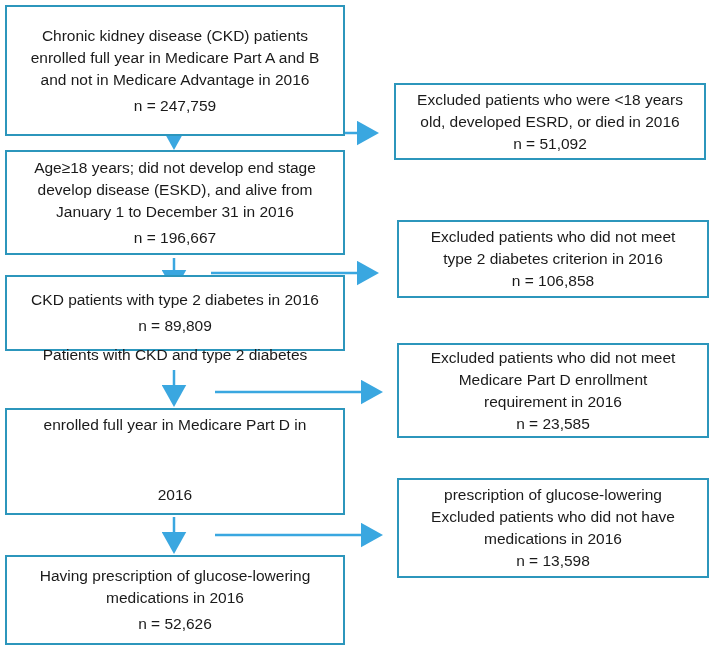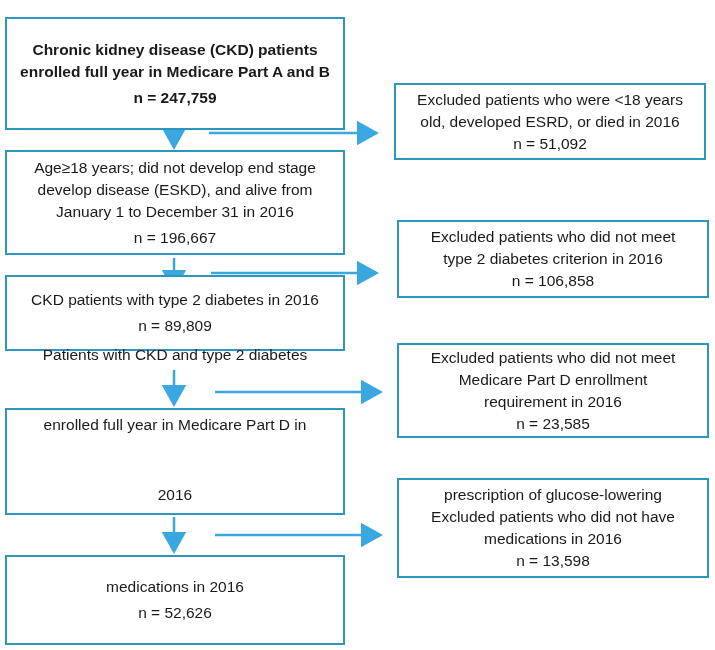--- a/index.html
+++ b/index.html
@@ -35,21 +35,21 @@
     align-items: center;
     text-align: center;
     font-size: 15.5px;
     line-height: 22px;
     padding: 2px 8px;
   }
   .box .n-line-gap {
     margin-top: 4px;
   }
   
-  .lb1 { left: 5px;   top: 17px;   width: 340px; height: 113px; font-weight: bold; }
+  .lb1 { left: 5px;   top: 5px;   width: 340px; height: 131px; }
   .lb2 { left: 5px;   top: 150px; width: 340px; height: 105px; }
   .lb3 { left: 5px;   top: 275px; width: 340px; height: 76px;  }
   .lb4 { left: 5px;   top: 408px; width: 340px; height: 107px; gap: 48px; }
   .lb5 { left: 5px;   top: 555px; width: 340px; height: 90px;  }
   
   .rb1 { left: 394px; top: 83px;  width: 312px; height: 77px;  }
   .rb2 { left: 397px; top: 220px; width: 312px; height: 78px;  }
   .rb3 { left: 397px; top: 343px; width: 312px; height: 95px;  }
   .rb4 { left: 397px; top: 478px; width: 312px; height: 100px; }
 </style>
@@ -72,20 +72,21 @@
 
     <line x1="209" y1="133" x2="374" y2="133" stroke="#3aa7e0" stroke-width="2.5" marker-end="url(#ah)"></line>
     <line x1="211" y1="273" x2="374" y2="273" stroke="#3aa7e0" stroke-width="2.5" marker-end="url(#ah)"></line>
     <line x1="215" y1="392" x2="378" y2="392" stroke="#3aa7e0" stroke-width="2.5" marker-end="url(#ah)"></line>
     <line x1="215" y1="535" x2="378" y2="535" stroke="#3aa7e0" stroke-width="2.5" marker-end="url(#ah)"></line>
   </svg>
 
   <div class="box lb1">
     <div>Chronic kidney disease (CKD) patients</div>
     <div>enrolled full year in Medicare Part A and B</div>
+    <div>and not in Medicare Advantage in 2016</div>
     <div class="n-line-gap">n = 247,759</div>
   </div>
 
   <div class="box lb2">
     <div>Age≥18 years; did not develop end stage</div>
     <div>develop disease (ESKD), and alive from</div>
     <div>January 1 to December 31 in 2016</div>
     <div class="n-line-gap">n = 196,667</div>
   </div>
 
@@ -95,20 +96,21 @@
   </div>
 
   <div class="box lb4">
     <div>Patients with CKD and type 2 diabetes</div>
     <div>enrolled full year in Medicare Part D in</div>
     <div>2016</div>
     <div class="n-line-gap">n = 66,224</div>
   </div>
 
   <div class="box lb5">
+    <div>Having prescription of glucose-lowering</div>
     <div>medications in 2016</div>
     <div class="n-line-gap">n = 52,626</div>
   </div>
 
   <div class="box rb1">
     <div>Excluded patients who were &lt;18 years</div>
     <div>old, developed ESRD, or died in 2016</div>
     <div>n = 51,092</div>
   </div>
 

